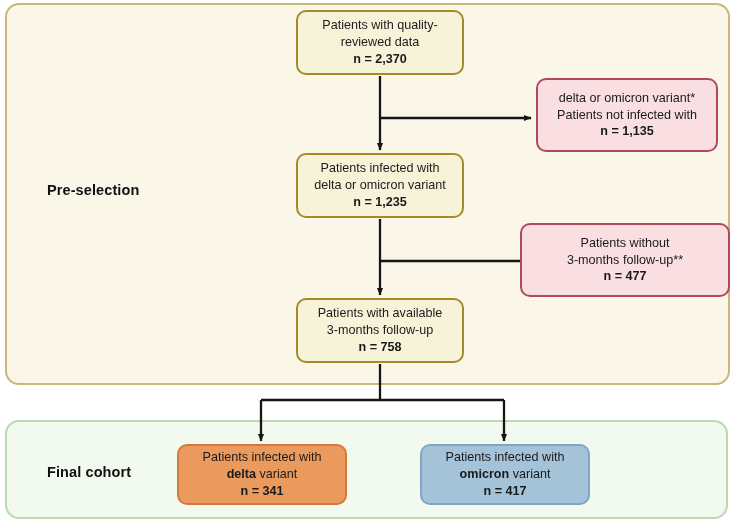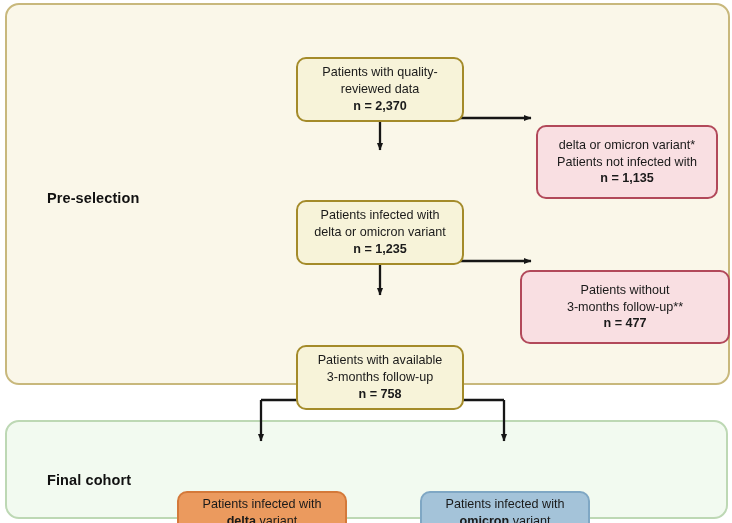--- a/index.html
+++ b/index.html
@@ -15,30 +15,30 @@
   #sec-pre{
     left:5px;top:3px;width:725px;height:382px;
     background:#faf7e9;border:2px solid #c8b87c;border-radius:14px;
   }
   #sec-final{
     left:5px;top:420px;width:723px;height:99px;
     background:#f2faf0;border:2px solid #bdd8b4;border-radius:14px;
   }
   .section-label{
     position:absolute;font-size:14.5px;font-weight:bold;color:#111;
-    letter-spacing:0.1px;white-space:nowrap;margin-top:8px;
+    letter-spacing:0.1px;white-space:nowrap;
   }
   #lbl-pre{left:47px;top:182px;}
   #lbl-final{left:47px;top:464px;}
 
   
   .node{
     position:absolute;box-sizing:border-box;border-radius:10px;
     display:flex;align-items:center;justify-content:center;
-    text-align:center;line-height:1.33;font-size:12.6px;color:#1a1a1a;margin-top:47px;
+    text-align:center;line-height:1.33;font-size:12.6px;color:#1a1a1a;
   }
   .node .inner{padding:2px 6px;width:100%;}
   .node .ln{display:block;}
   .node .ln b{font-weight:bold;}
 
   .khaki{background:#f7f3d9;border:2px solid #a48b2a;}
   .pink {background:#f9dfe2;border:2px solid #b2495a;}
   .orange{background:#eb9a5e;border:2px solid #d4793a;}
   .blue  {background:#a4c3d9;border:2px solid #7fa7c4;}
 

